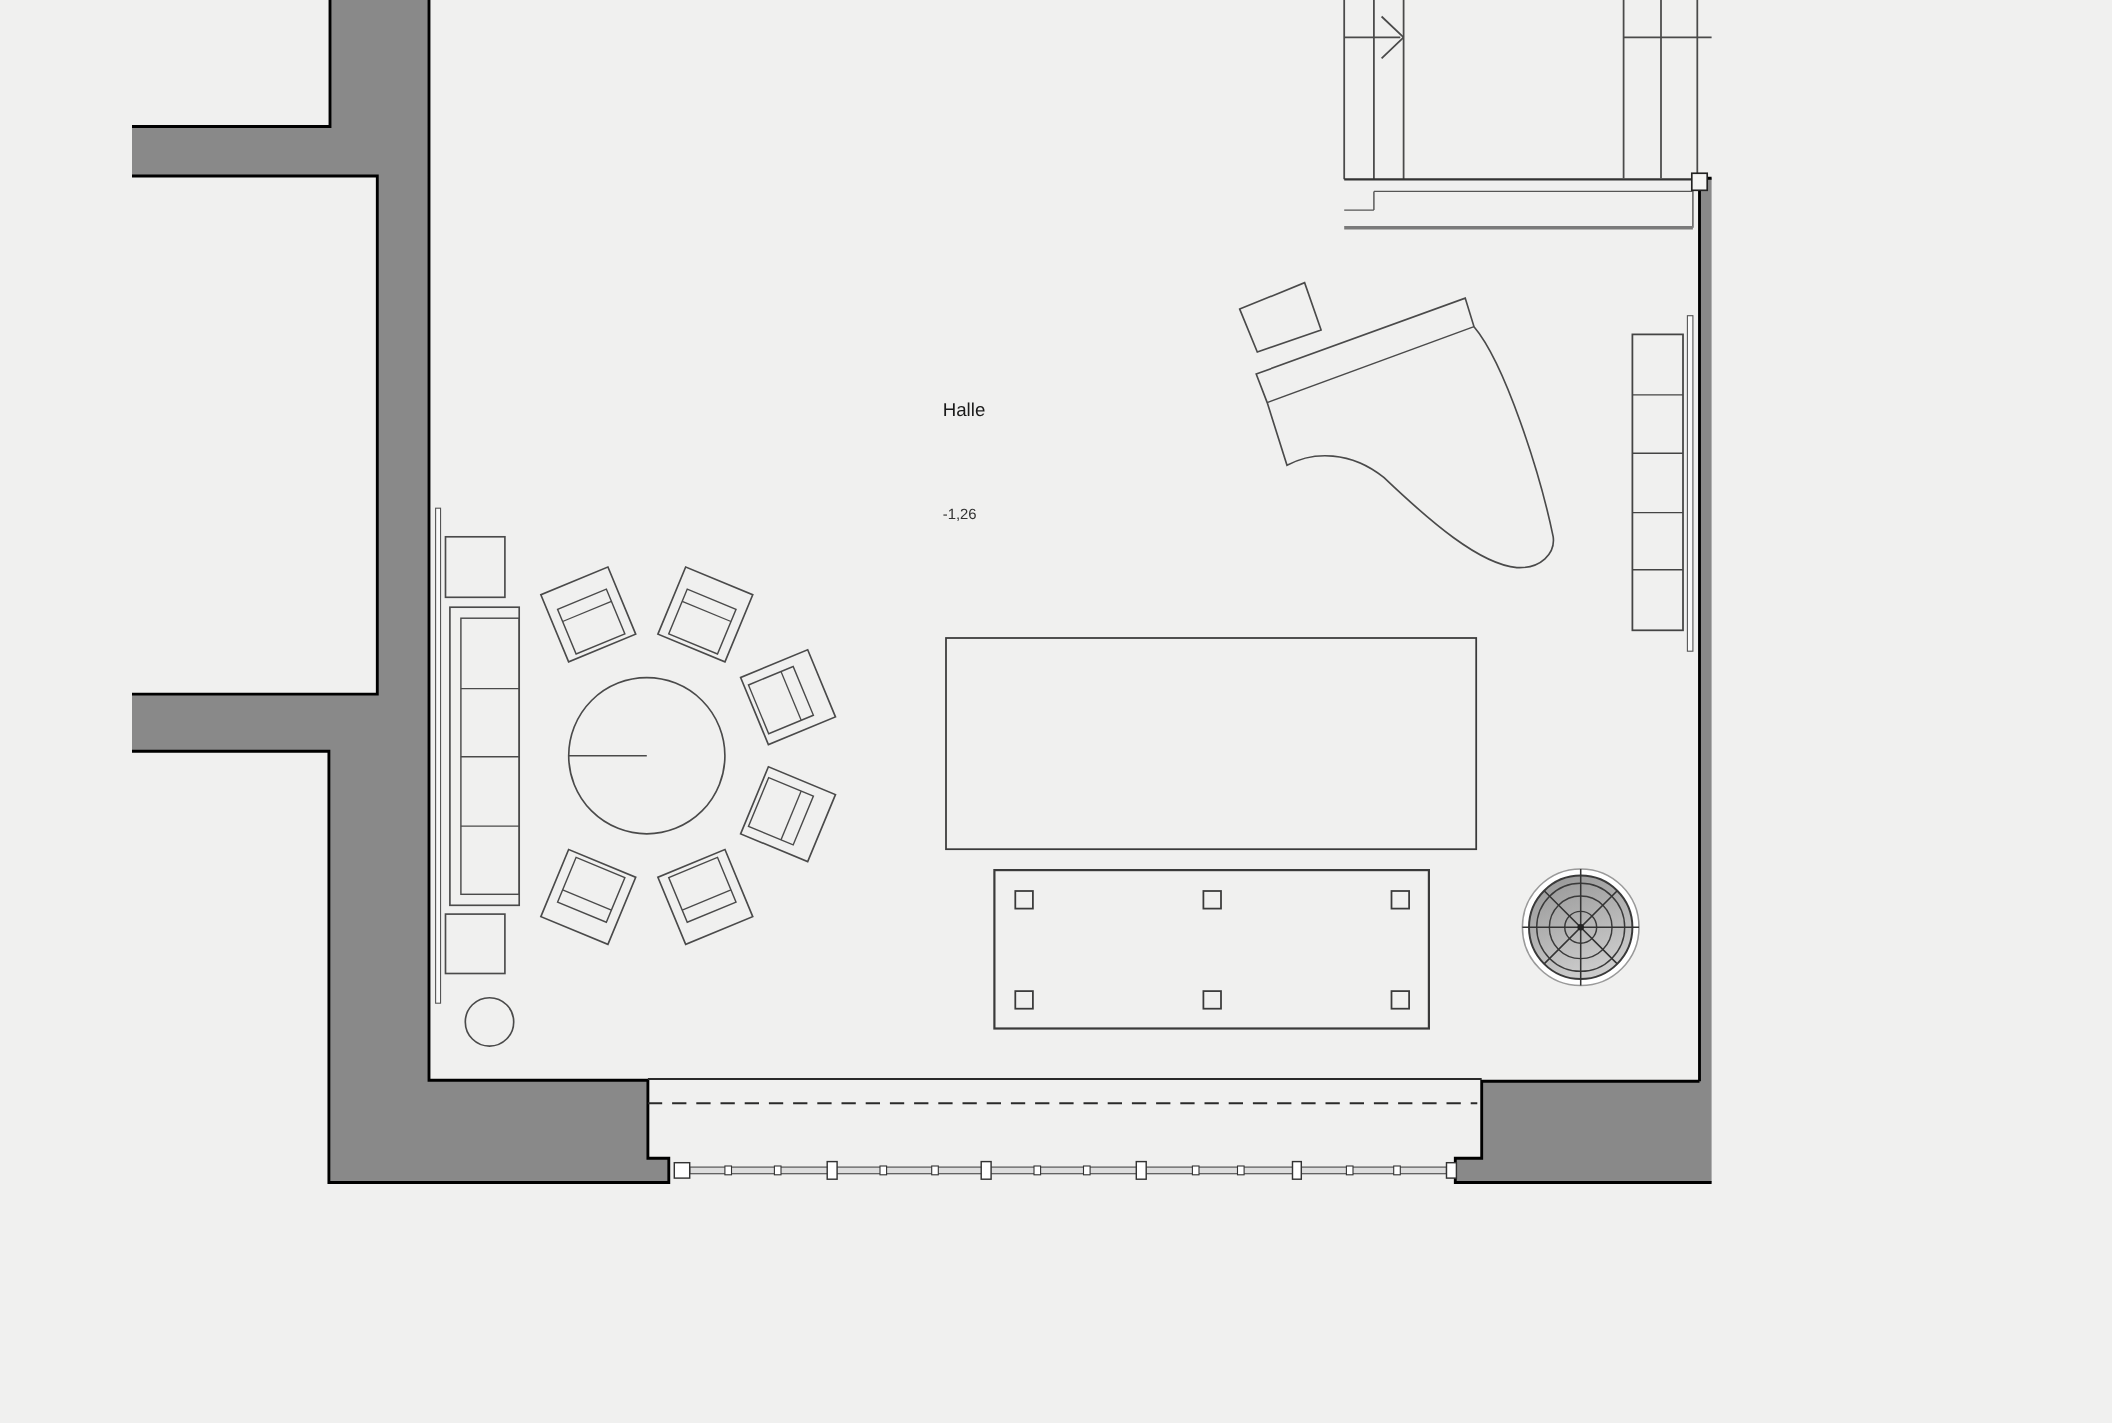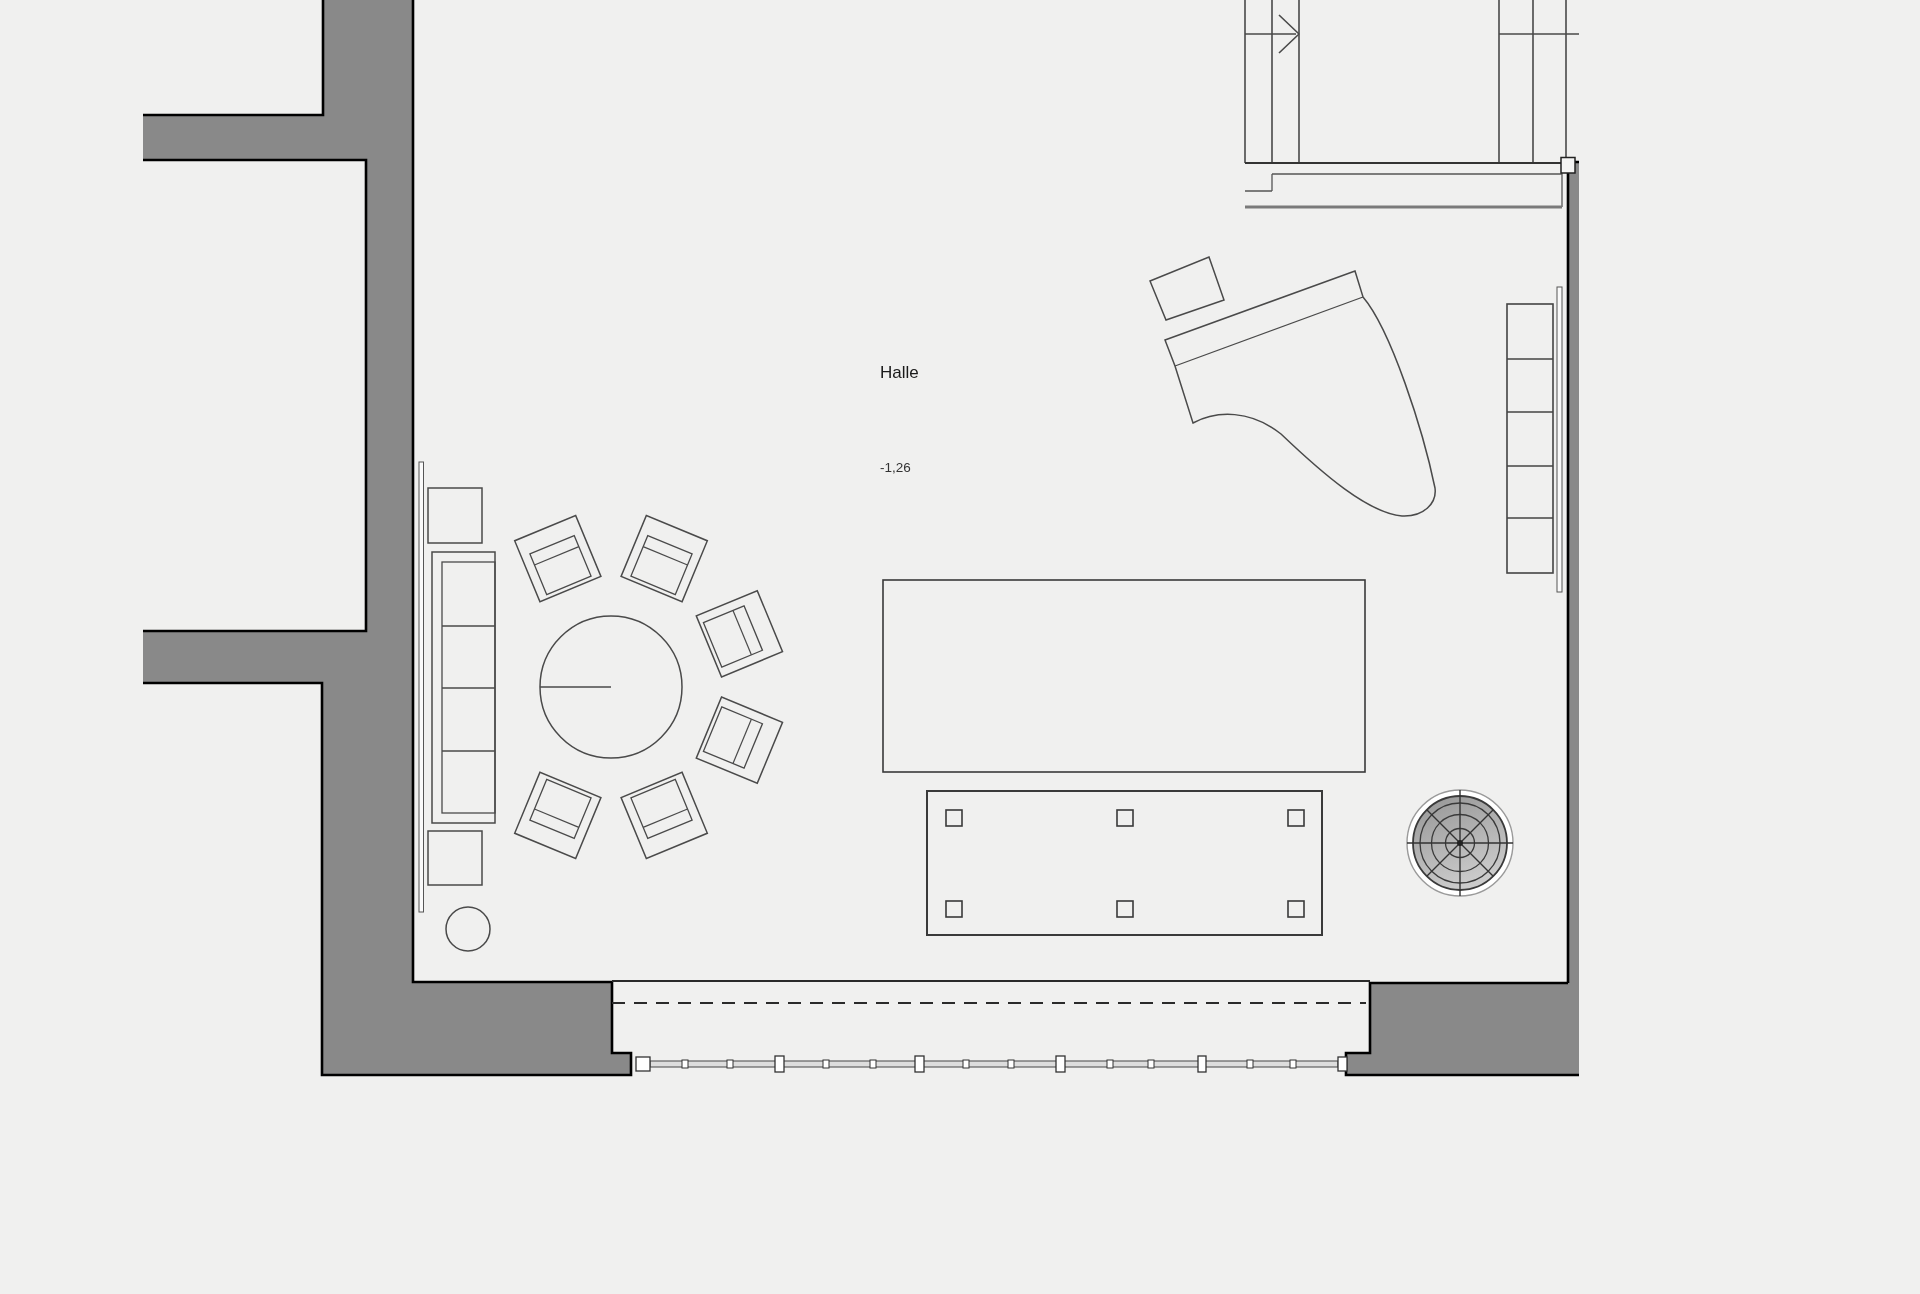--- a/index.html
+++ b/index.html
@@ -6,21 +6,20 @@
     margin: 0;
     padding: 0;
     background: #f0f0ef;
     font-family: "Liberation Sans", sans-serif;
   }
   .plan-stage {
     position: relative;
     width: 1556px;
     height: 1294px;
     overflow: hidden;
-    padding-left: 23px;
   }
   svg { display: block; }
   text {
     font-family: "Liberation Sans", "DejaVu Sans", sans-serif;
   }
 </style>
 </head>
 <body>
 
 <div class="plan-stage">

